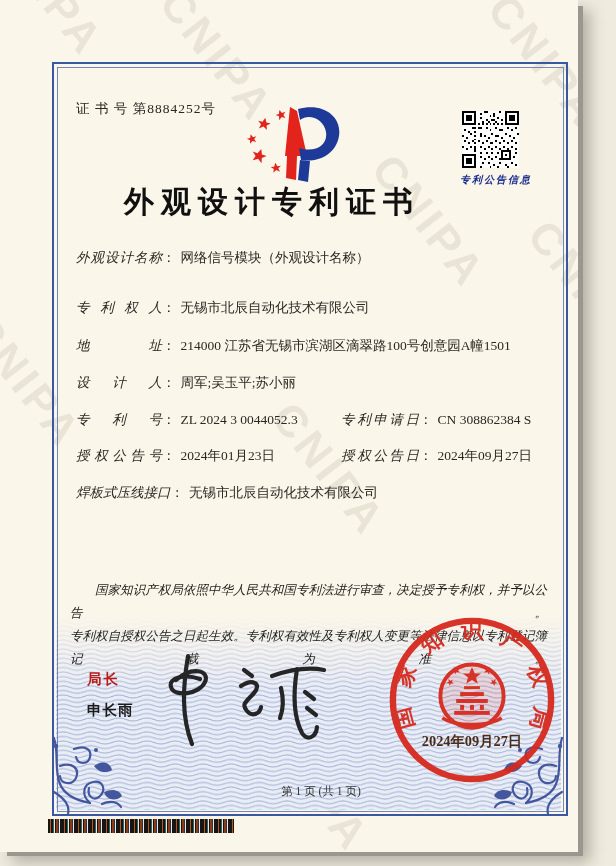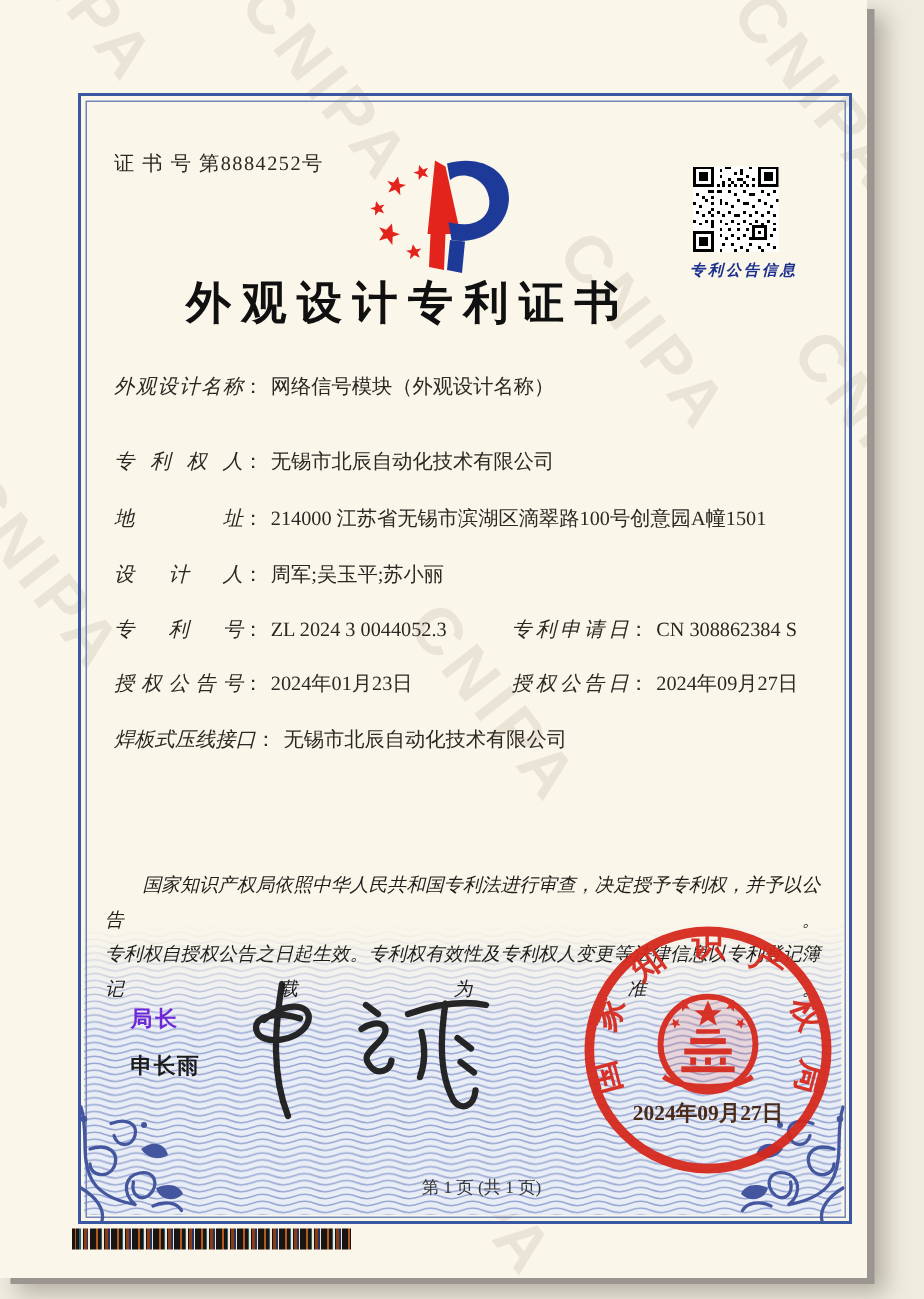--- a/index.html
+++ b/index.html
@@ -30,21 +30,21 @@
   .w86{width:86px;} .w78{width:78px;} .wauto{width:auto;text-align-last:auto;}
   .val{margin-left:5px;}
   .col2{position:absolute;left:265px;top:0;}
   
   .legal{position:absolute;left:70px;top:579px;width:477px;font-size:12.5px;font-style:italic;color:#1f1d1a;
       line-height:1.85;z-index:4;}
   .legal .l1,.legal .l2{text-align:justify;text-align-last:justify;}
   .legal .l1{text-indent:2em;}
   
   .director-title{position:absolute;left:87px;top:670px;font-family:"Liberation Sans",sans-serif;font-size:14.5px;
-      font-weight:600;color:#6d28d9;z-index:4;letter-spacing:2px;text-align:center;}
+      font-weight:600;color:#b91c1c;z-index:4;letter-spacing:2px;text-align:center;}
   .director-name{position:absolute;left:87px;top:701px;font-family:"Liberation Sans",sans-serif;font-size:14.5px;
       font-weight:600;color:#1c1c1c;z-index:4;letter-spacing:1px;}
   .signature{position:absolute;left:146px;top:644px;z-index:5;}
   .seal{position:absolute;left:383px;top:611px;z-index:6;opacity:.94;}
   .seal-date{font-family:"Liberation Serif","DejaVu Serif",serif;}
   
   .page-no{position:absolute;left:52px;top:784px;width:512px;text-align:center;font-size:11.5px;color:#333;z-index:4;margin-left:13px;}
   .barcode{position:absolute;left:48px;top:819px;width:186px;height:14px;z-index:4;
      background:repeating-linear-gradient(90deg,
        #191512 0 2px,#b55a1e 2px 3px,#191512 3px 5px,#27646e 5px 6px,

